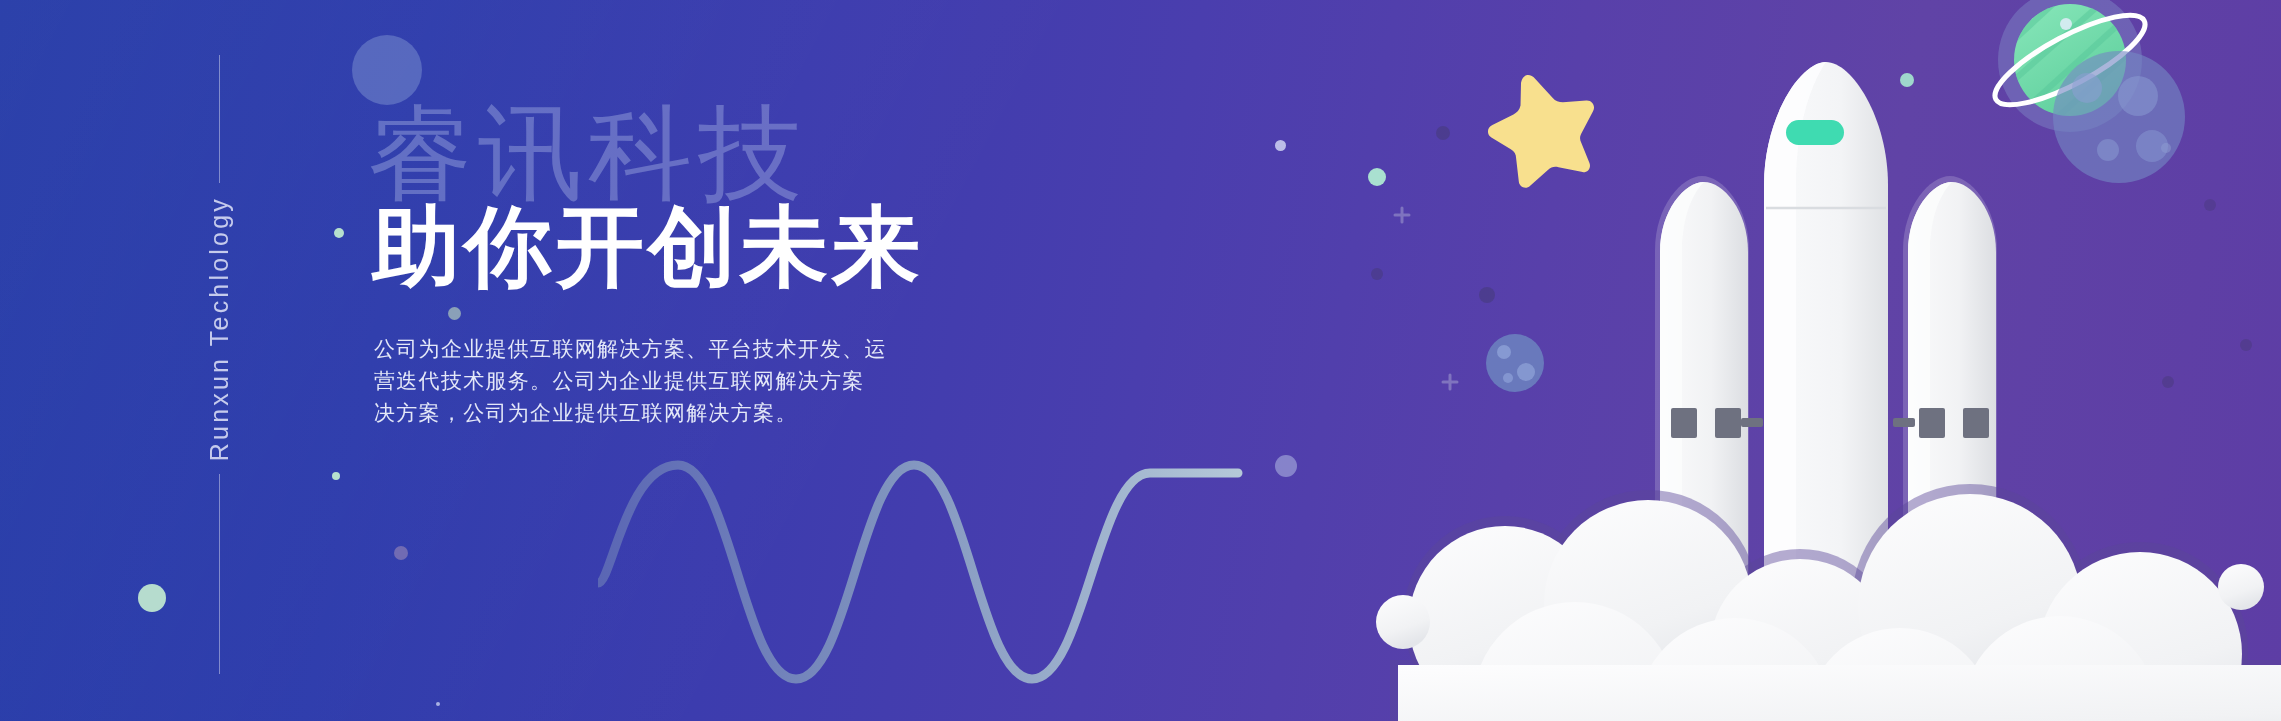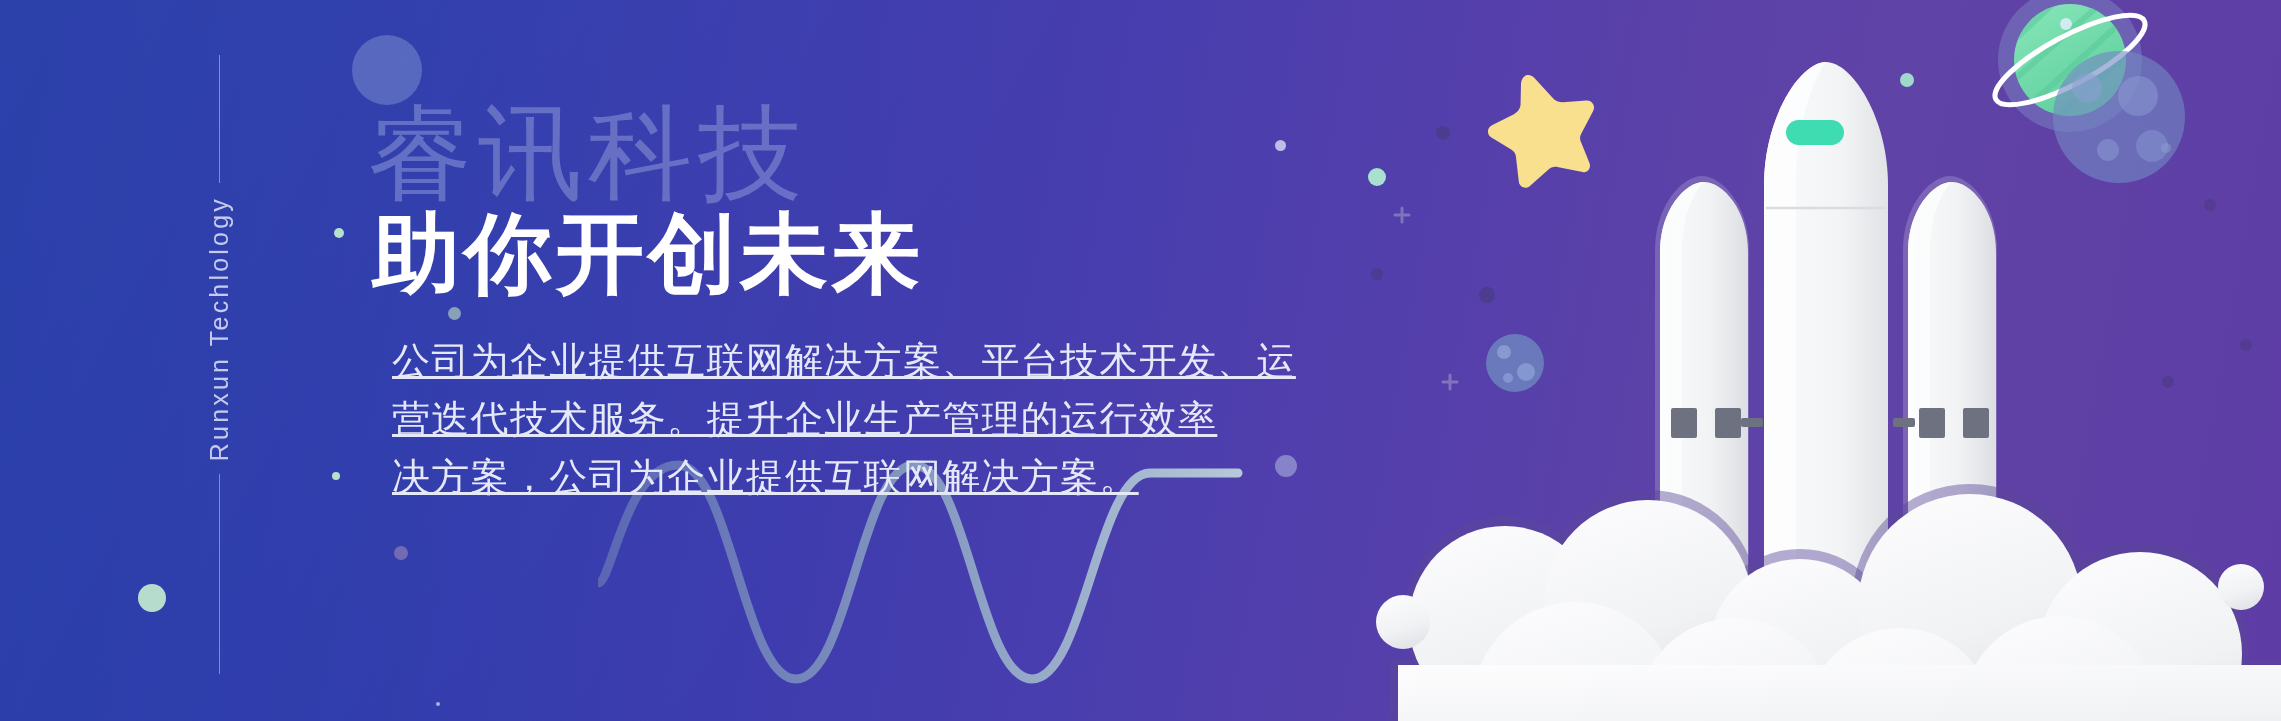--- a/index.html
+++ b/index.html
@@ -65,31 +65,31 @@
   }
   #headline {
     position:absolute;
     left:372px; top:206px;
     font-size:88px;
     font-weight:700;
     letter-spacing:4px;
     color:#ffffff;
     white-space:nowrap;
     line-height:1.08;
+    font-family:Liberation Mono, monospace;
   }
   #subcopy {
     position:absolute;
-    left:392px; top:333px;
+    left:374px; top:333px;
     width:790px;
-    font-size:38px;
+    font-size:21px;
     line-height:1.52;
     letter-spacing:1.3px;
     color:#E4E8F8;
     font-weight:400;
-    text-decoration:underline;
   }
   #subcopy div { white-space:nowrap; }
 
   
   .dot { position:absolute; border-radius:50%; }
 
   
   #wave { position:absolute; left:598px; top:455px; }
 
   
@@ -315,17 +315,17 @@
     <span id="vertical-brand-text">Runxun Techlology</span>
     <span class="vline bot"></span>
   </div>
 
   <div id="ghost-title">睿讯科技</div>
 
   <h1 id="headline">助你开创未来</h1>
 
   <div id="subcopy">
     <div>公司为企业提供互联网解决方案、平台技术开发、运</div>
-    <div>营迭代技术服务。提升企业生产管理的运行效率</div>
+    <div>营迭代技术服务。公司为企业提供互联网解决方案</div>
     <div>决方案，公司为企业提供互联网解决方案。</div>
   </div>
 
 </div>
 
 </body></html>

